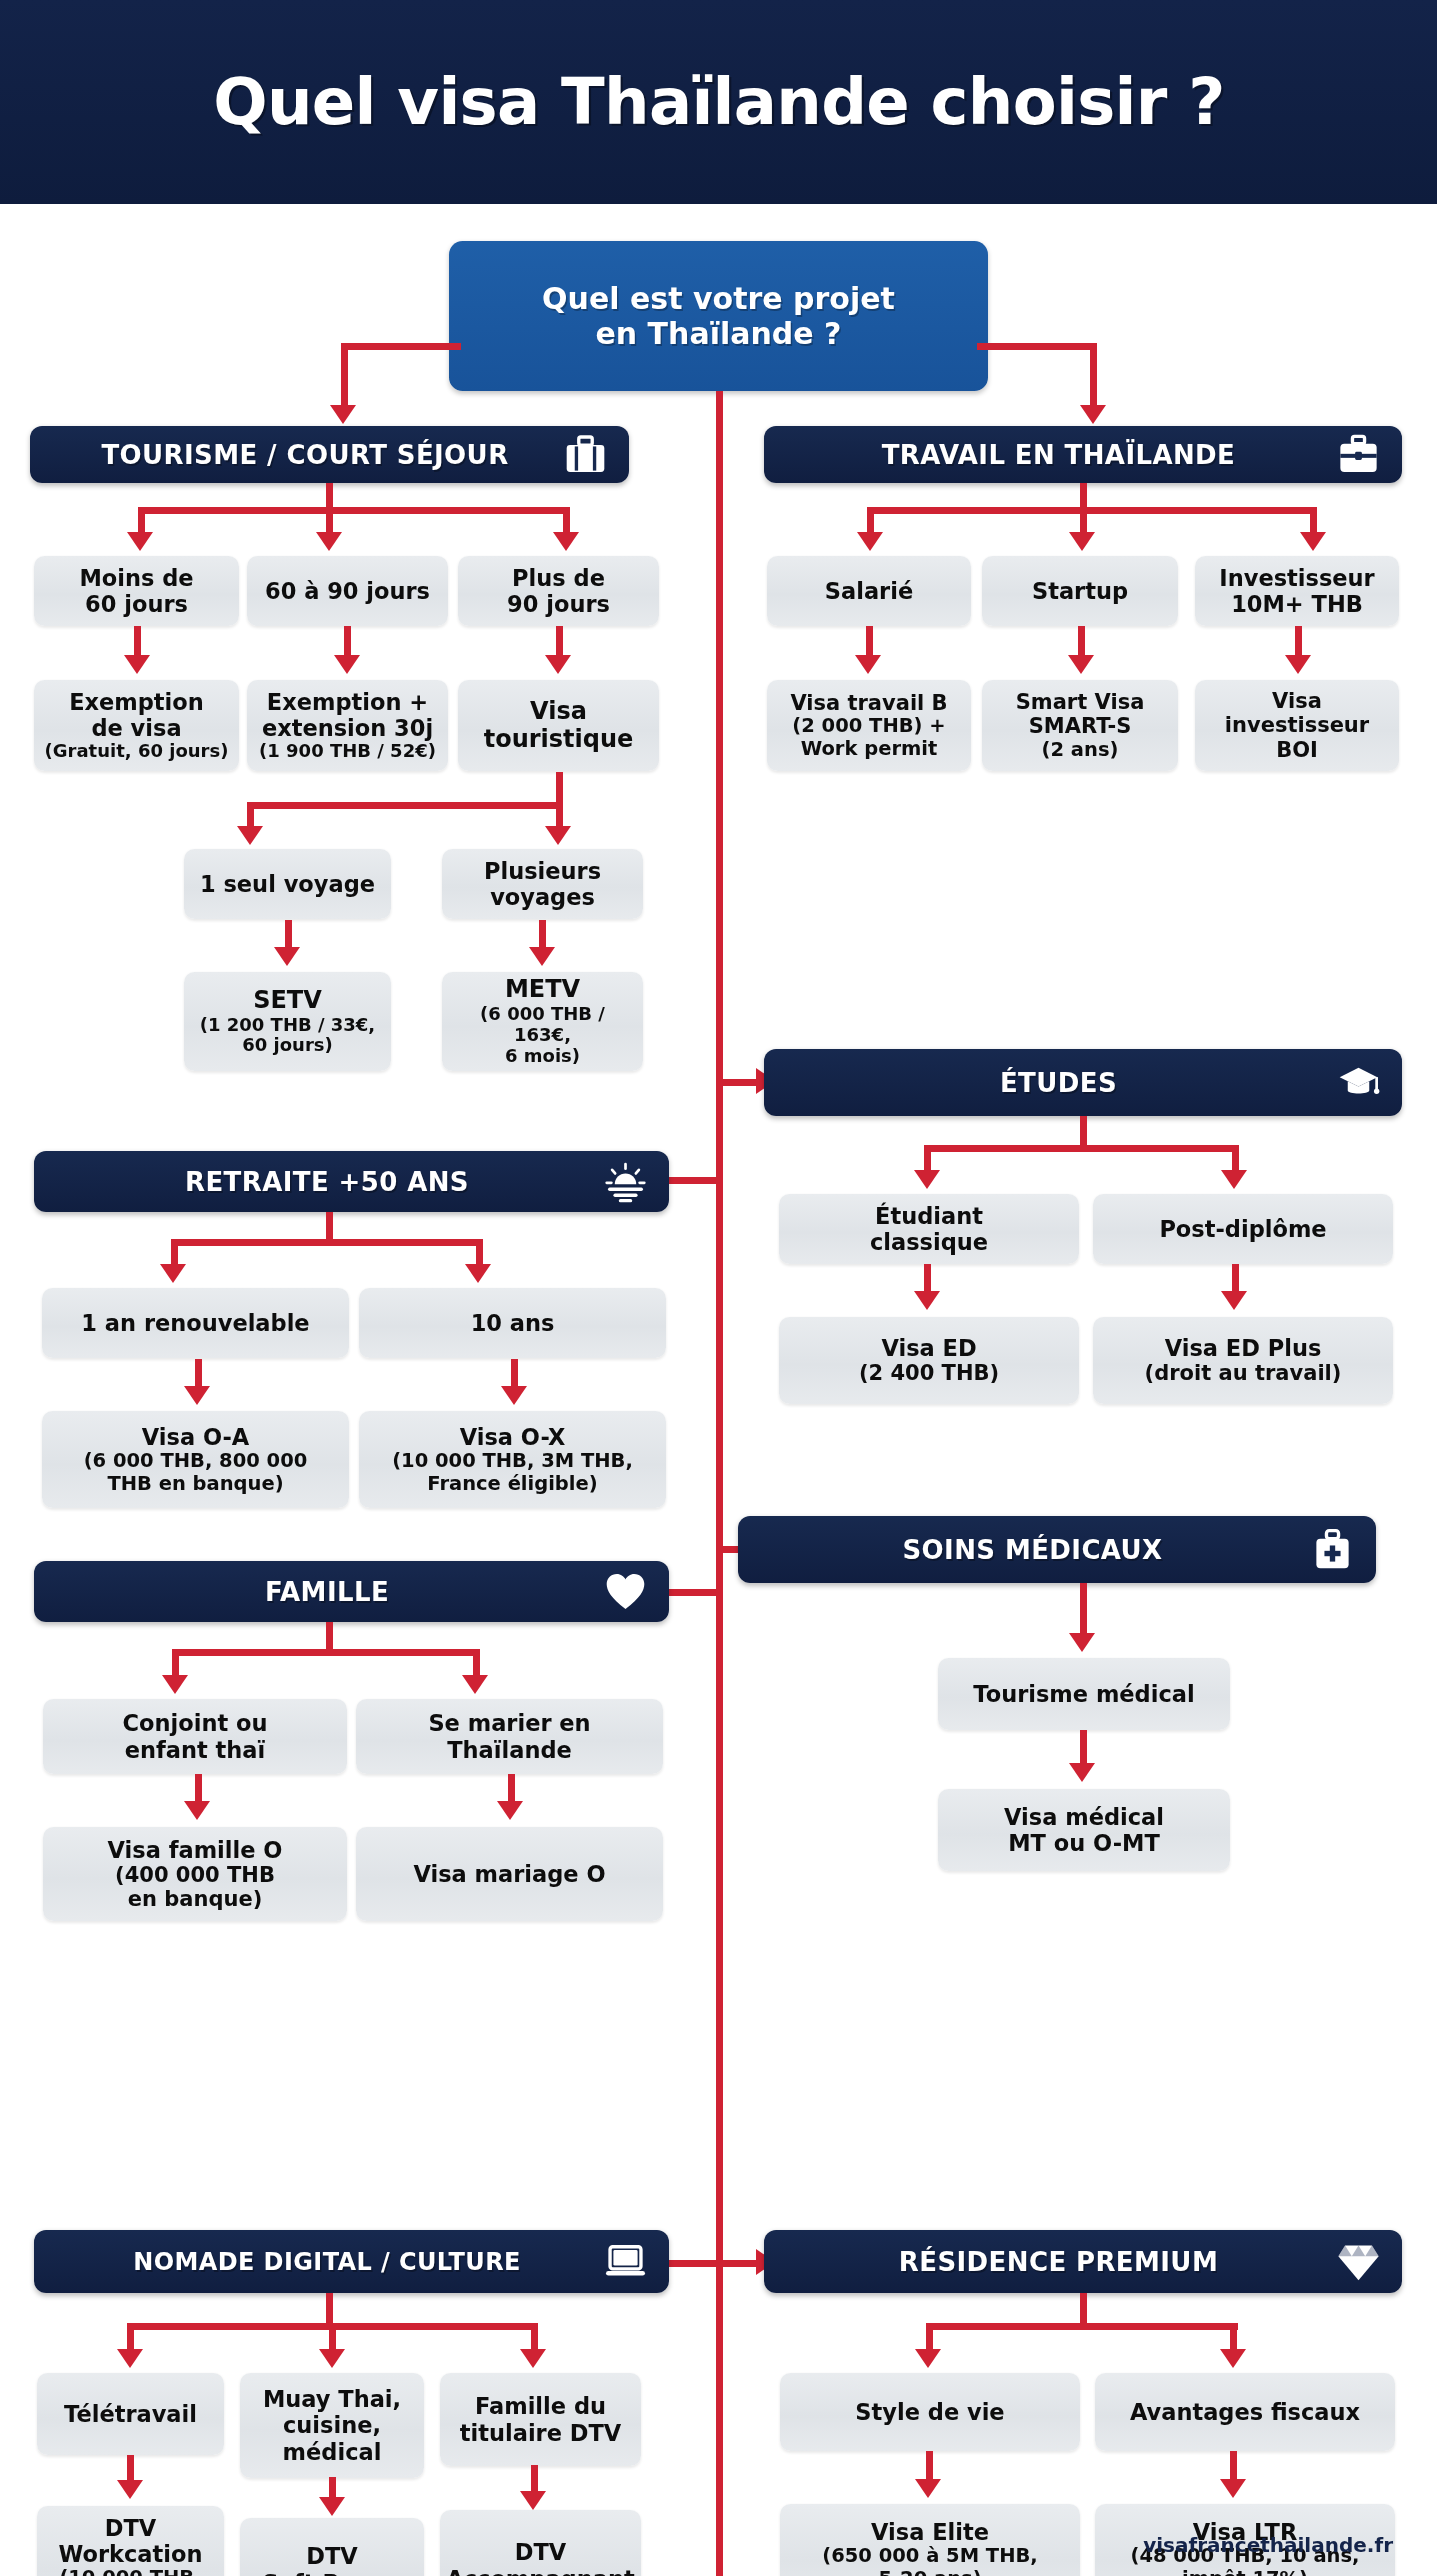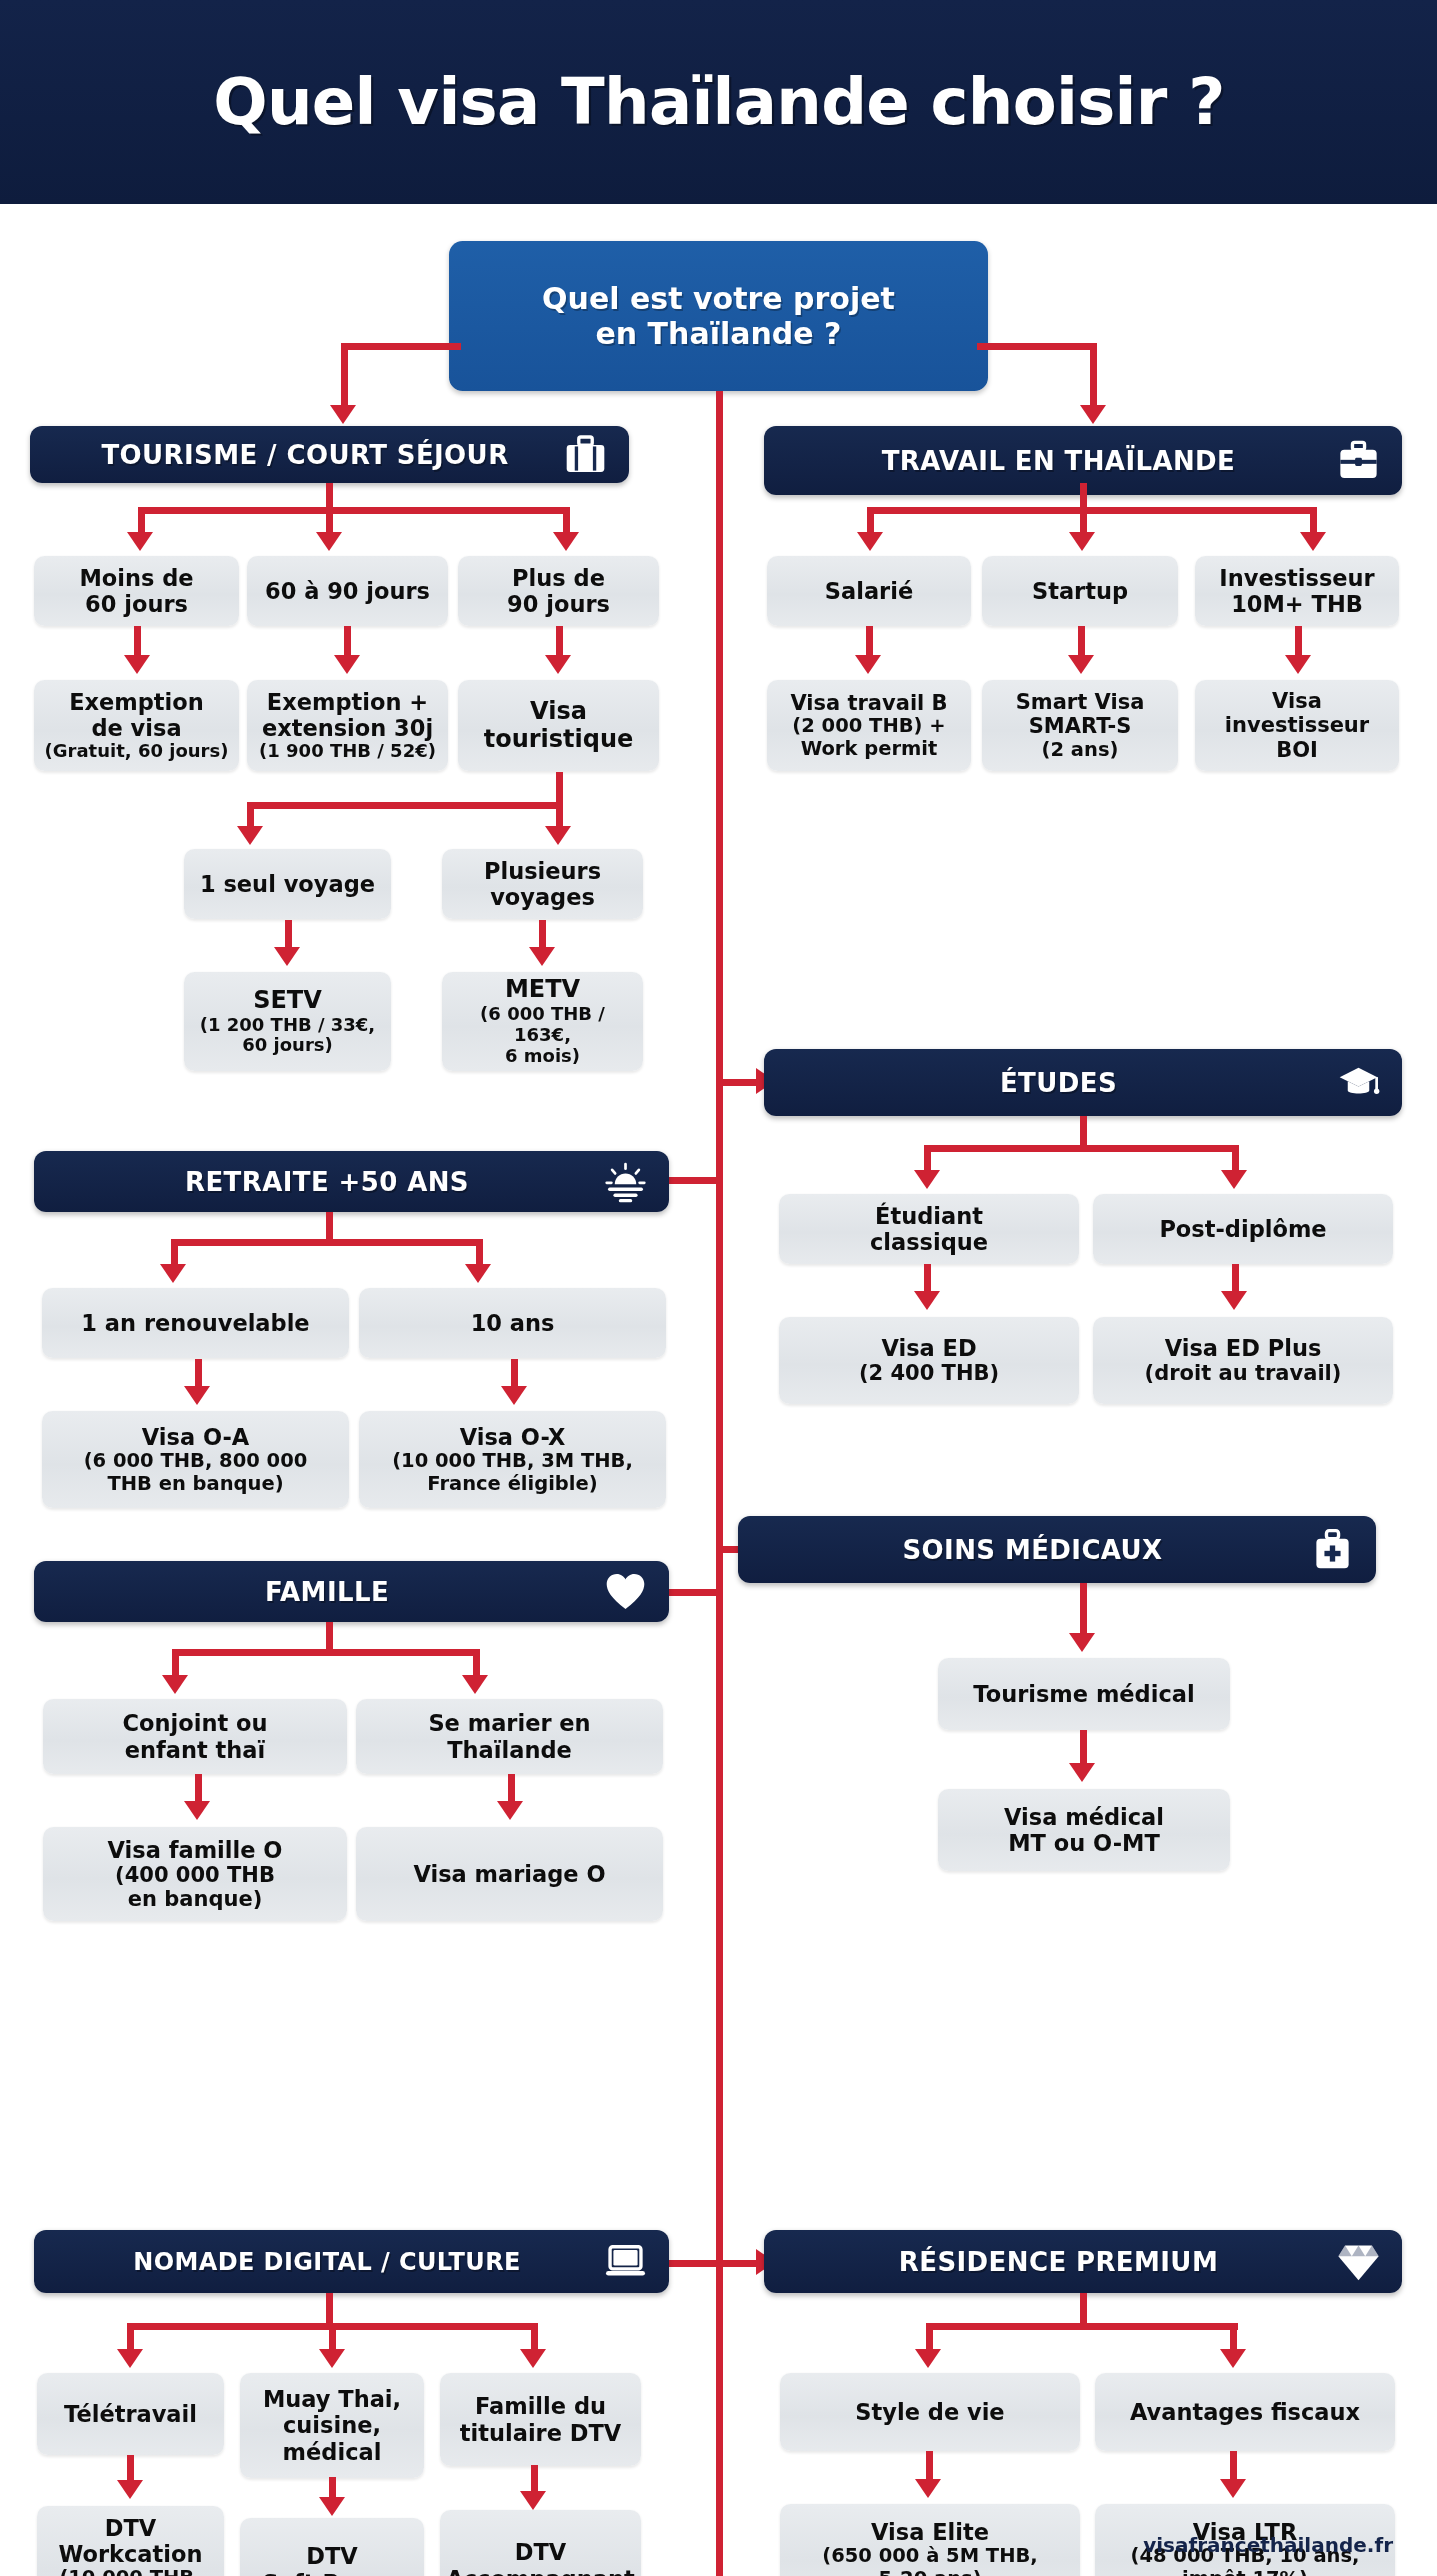--- a/index.html
+++ b/index.html
@@ -188,21 +188,21 @@
     <span class="t fs32">SETV</span>
     <span class="sub fs24" style="white-space:pre-line;">(1 200 THB / 33€,
 60 jours)</span>
   </div>
   <div class="abs card" style="left:442px;top:768px;width:201px;height:99px;flex-direction:column;">
     <span class="t fs32">METV</span>
     <span class="sub fs24" style="white-space:pre-line;">(6 000 THB / 163€,
 6 mois)</span>
   </div>
 
-  <div class="abs cat-header" style="left:764px;top:222px;width:638px;height:69px;">
+  <div class="abs cat-header" style="left:764px;top:222px;width:638px;height:57px;">
     <span class="cat-label">TRAVAIL EN THAÏLANDE</span>
     <span class="cat-icon">
       <svg viewBox="0 0 64 64">
           <rect x="23" y="5" width="18" height="11" rx="3" fill="none" stroke="#fff" stroke-width="5"></rect>
           <rect x="5" y="16" width="54" height="42" rx="6"></rect>
           <rect x="5" y="31" width="54" height="6" fill="#17294f"></rect>
           <rect x="27" y="28" width="10" height="12" rx="2" fill="#17294f"></rect>
         </svg>
     </span>
   </div>

